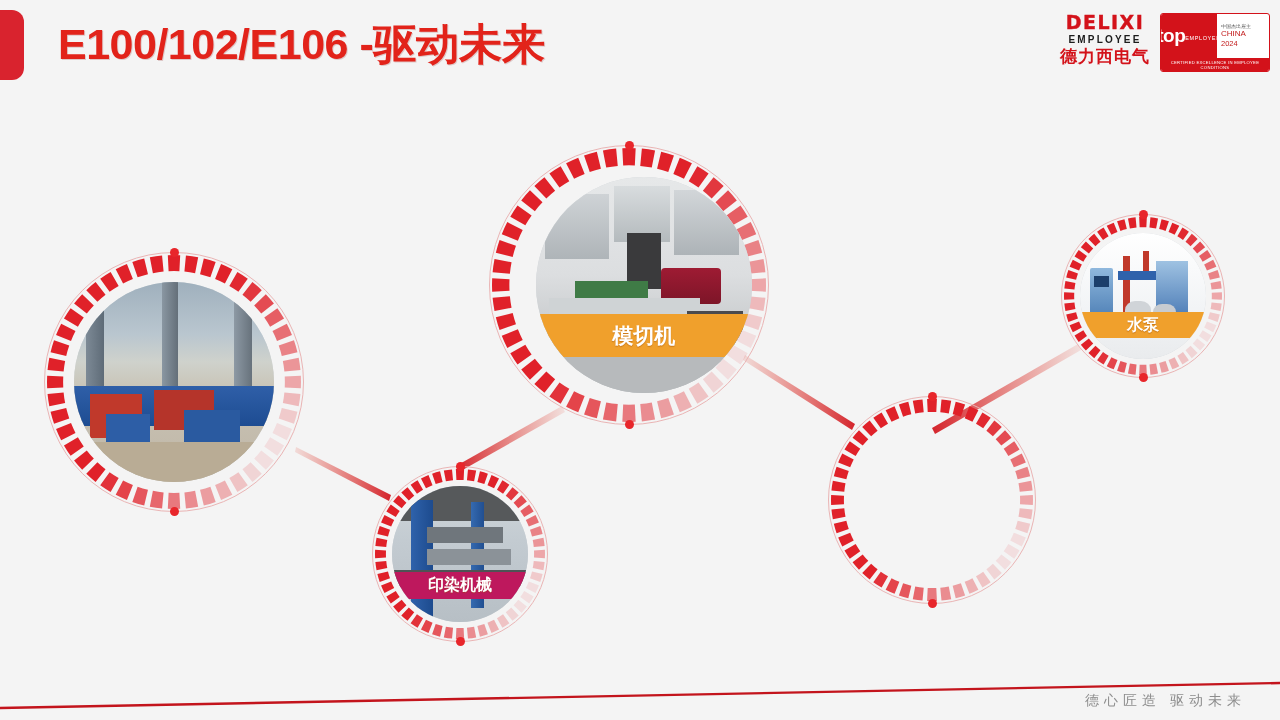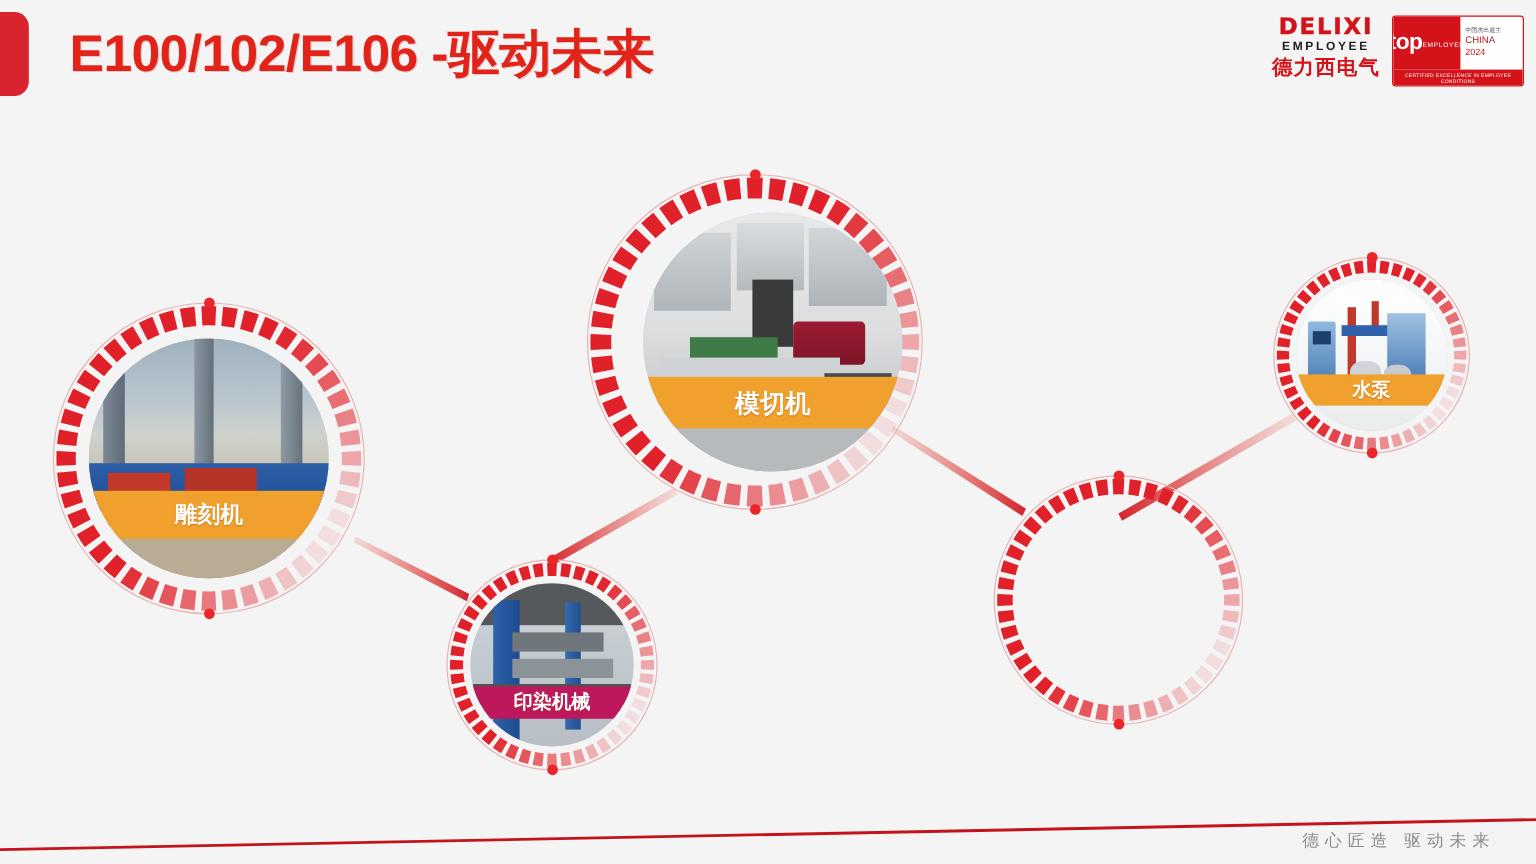--- a/index.html
+++ b/index.html
@@ -205,23 +205,20 @@
             <div style="position:absolute;left:6%;top:0;width:9%;height:62%;background:linear-gradient(90deg,#7d8a96,#5e6b77);"></div>
             <div style="position:absolute;left:44%;top:0;width:8%;height:58%;background:linear-gradient(90deg,#8a97a2,#646f79);"></div>
             <div style="position:absolute;left:80%;top:0;width:9%;height:55%;background:linear-gradient(90deg,#8d99a4,#67727c);"></div>
             <div style="position:absolute;left:0;top:52%;width:100%;height:20%;background:linear-gradient(180deg,#2f5fa8,#1d4c92);"></div>
             <div style="position:absolute;left:8%;top:56%;width:26%;height:22%;background:#c0392b;"></div>
             <div style="position:absolute;left:40%;top:54%;width:30%;height:20%;background:#b5342a;"></div>
             <div style="position:absolute;left:16%;top:66%;width:22%;height:20%;background:#2d5ea6;"></div>
             <div style="position:absolute;left:55%;top:64%;width:28%;height:20%;background:#2a5aa0;"></div>
             <div style="position:absolute;left:0;top:80%;width:100%;height:20%;background:#b9ac95;"></div>
           </div>
-          <div class="band" style="height: 40.3px; bottom: 33.033px; font-size: 19px; background: rgb(240, 160, 44);">
-            <span>雕刻机</span>
-          </div>
         </div>
         <div class="dot" style="left: 125.5px; top: -4px;"></div>
         <div class="dot" style="left: 125.5px; top: 255px;"></div>
       </div>
       <div class="node" style="left: 489px; top: 145px; width: 280px; height: 280px;">
         <div class="outer-ring"></div>
         <svg width="280" height="280" class="ring-svg">
           <path d="M133.3292929533229,3.1624990454100157 A137,137 0 0 1 146.67070704667714,3.1624990454100157 L145.8254262121493,20.501907925495303 A119.64,119.64 0 0 0 134.17457378785073,20.501907925495303 Z" fill="#e02129" fill-opacity="1.00"></path>
           <path d="M152.87119795076575,3.6059669072279235 A137,137 0 0 1 166.0768156853802,5.504648096260553 L162.77248342042984,22.547270790048273 A119.64,119.64 0 0 0 151.24021987466872,20.88918161153832 Z" fill="#e02129" fill-opacity="1.00"></path>
           <path d="M172.1510824754008,6.826023954903349 A137,137 0 0 1 184.9520755560556,10.584734659304331 L179.25595853668972,26.983632515614374 A119.64,119.64 0 0 0 168.07704749895586,23.701208072734588 Z" fill="#e02129" fill-opacity="1.00"></path>

